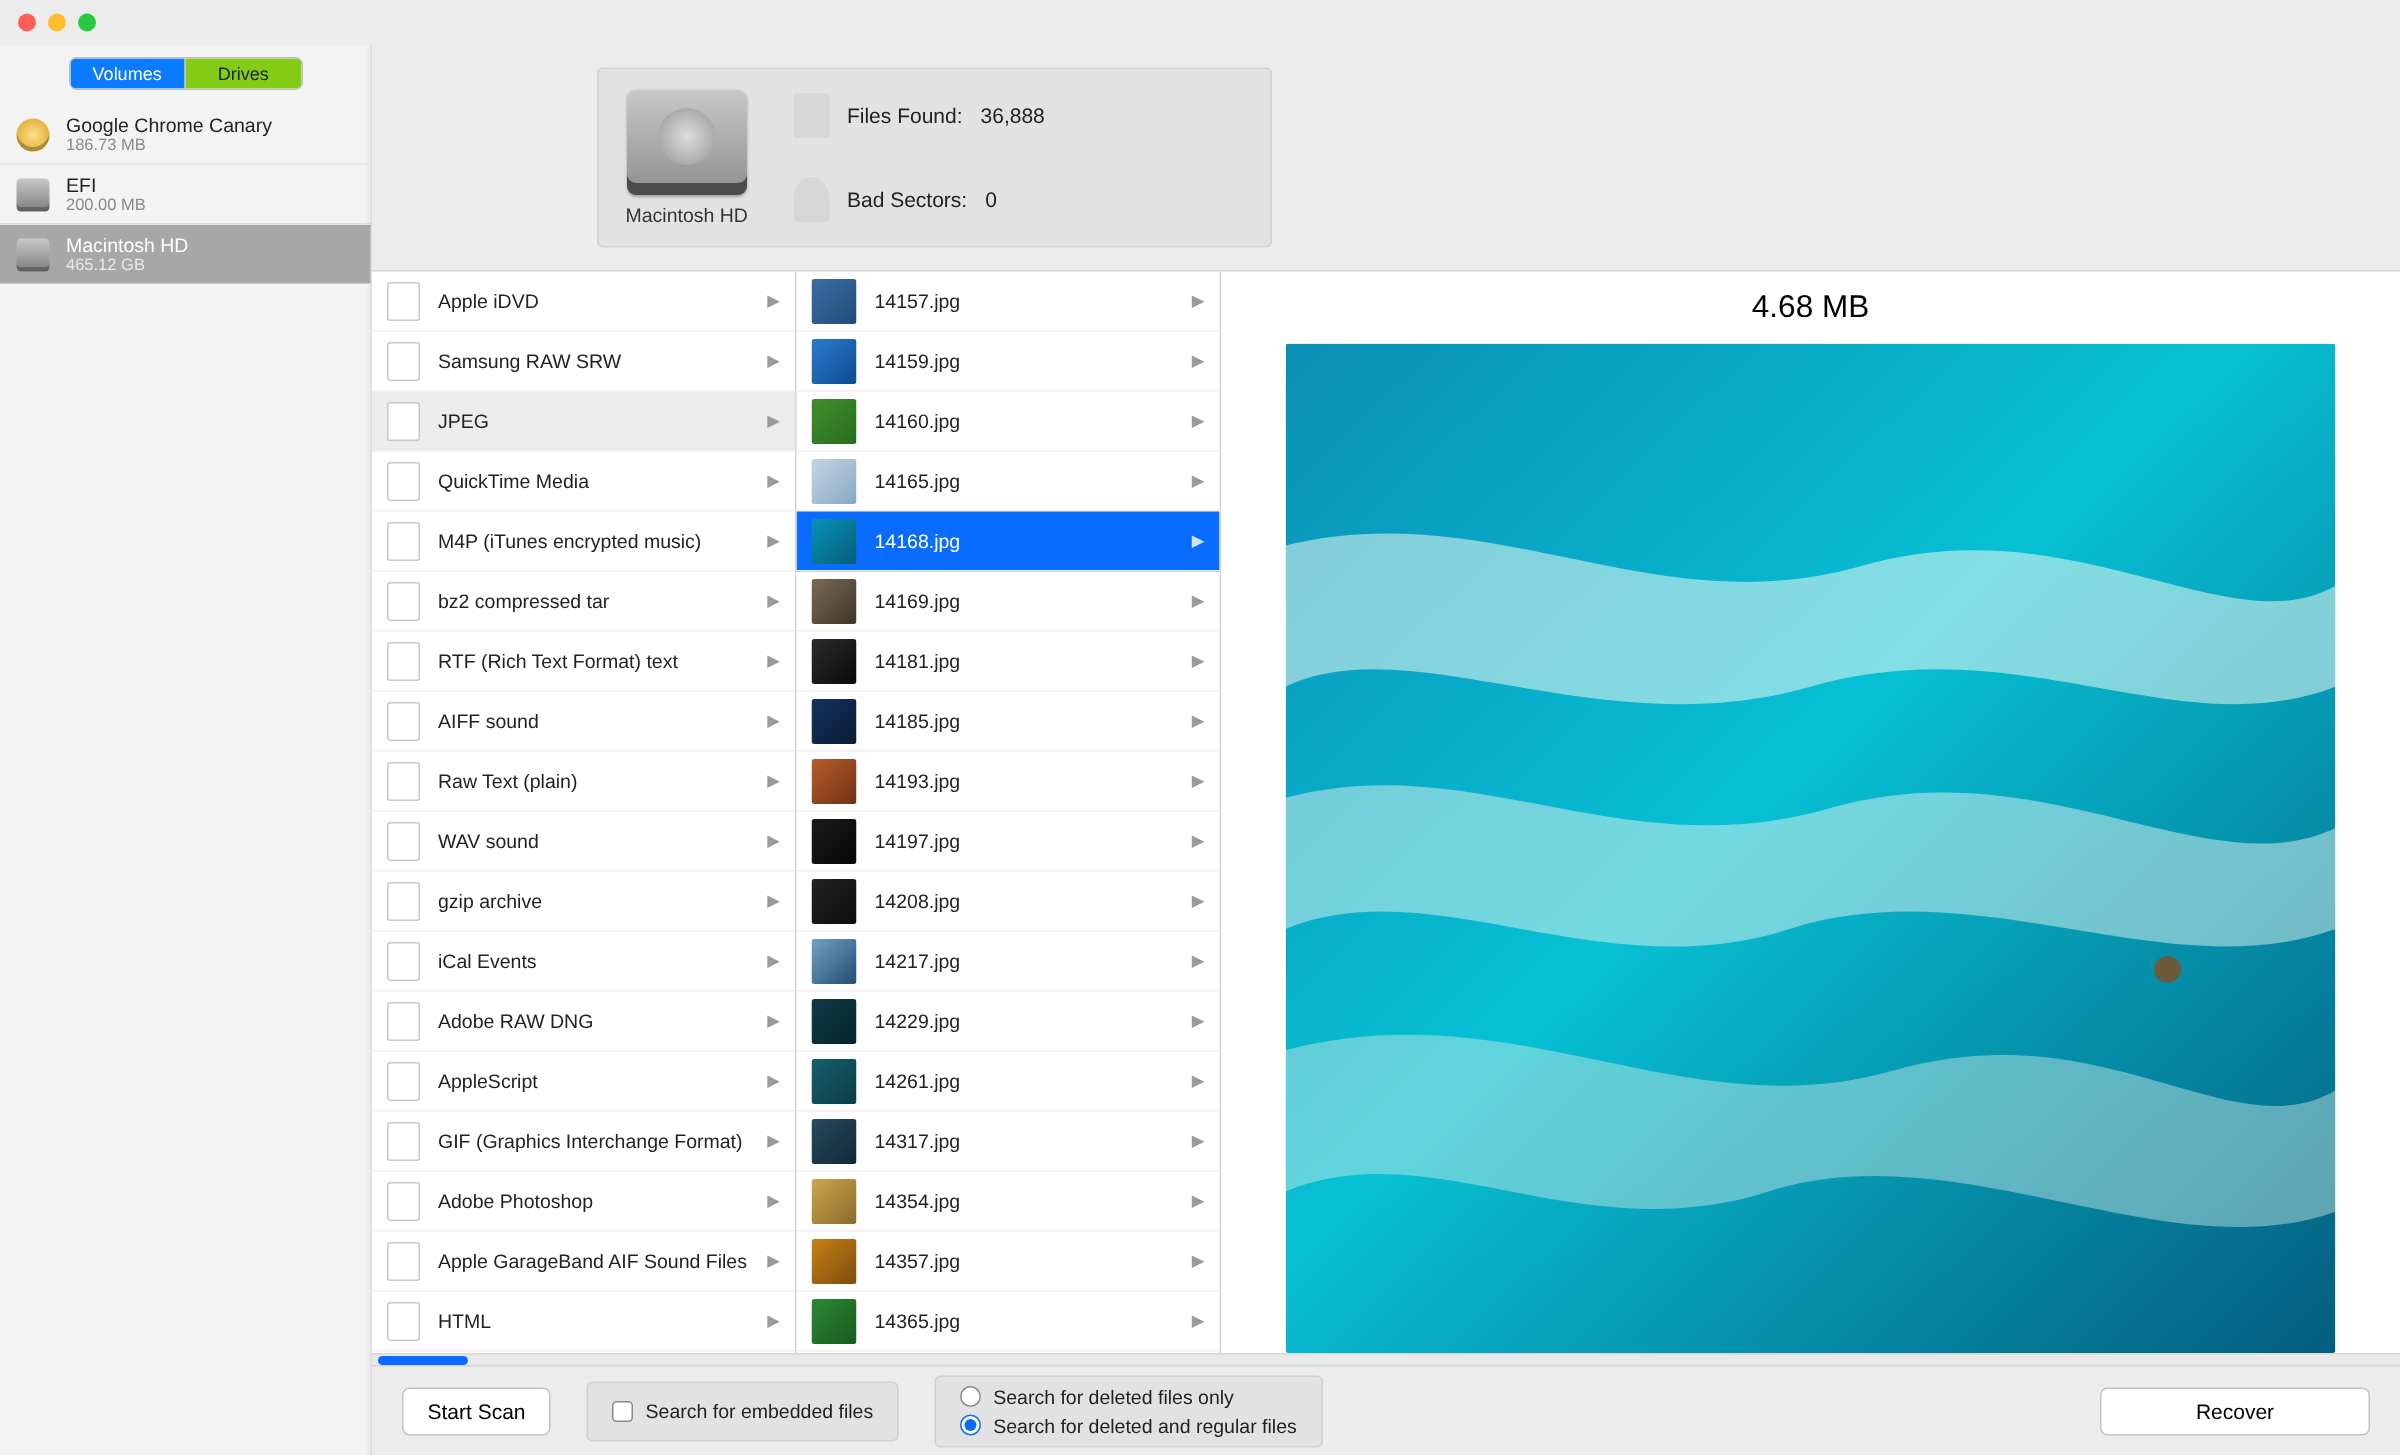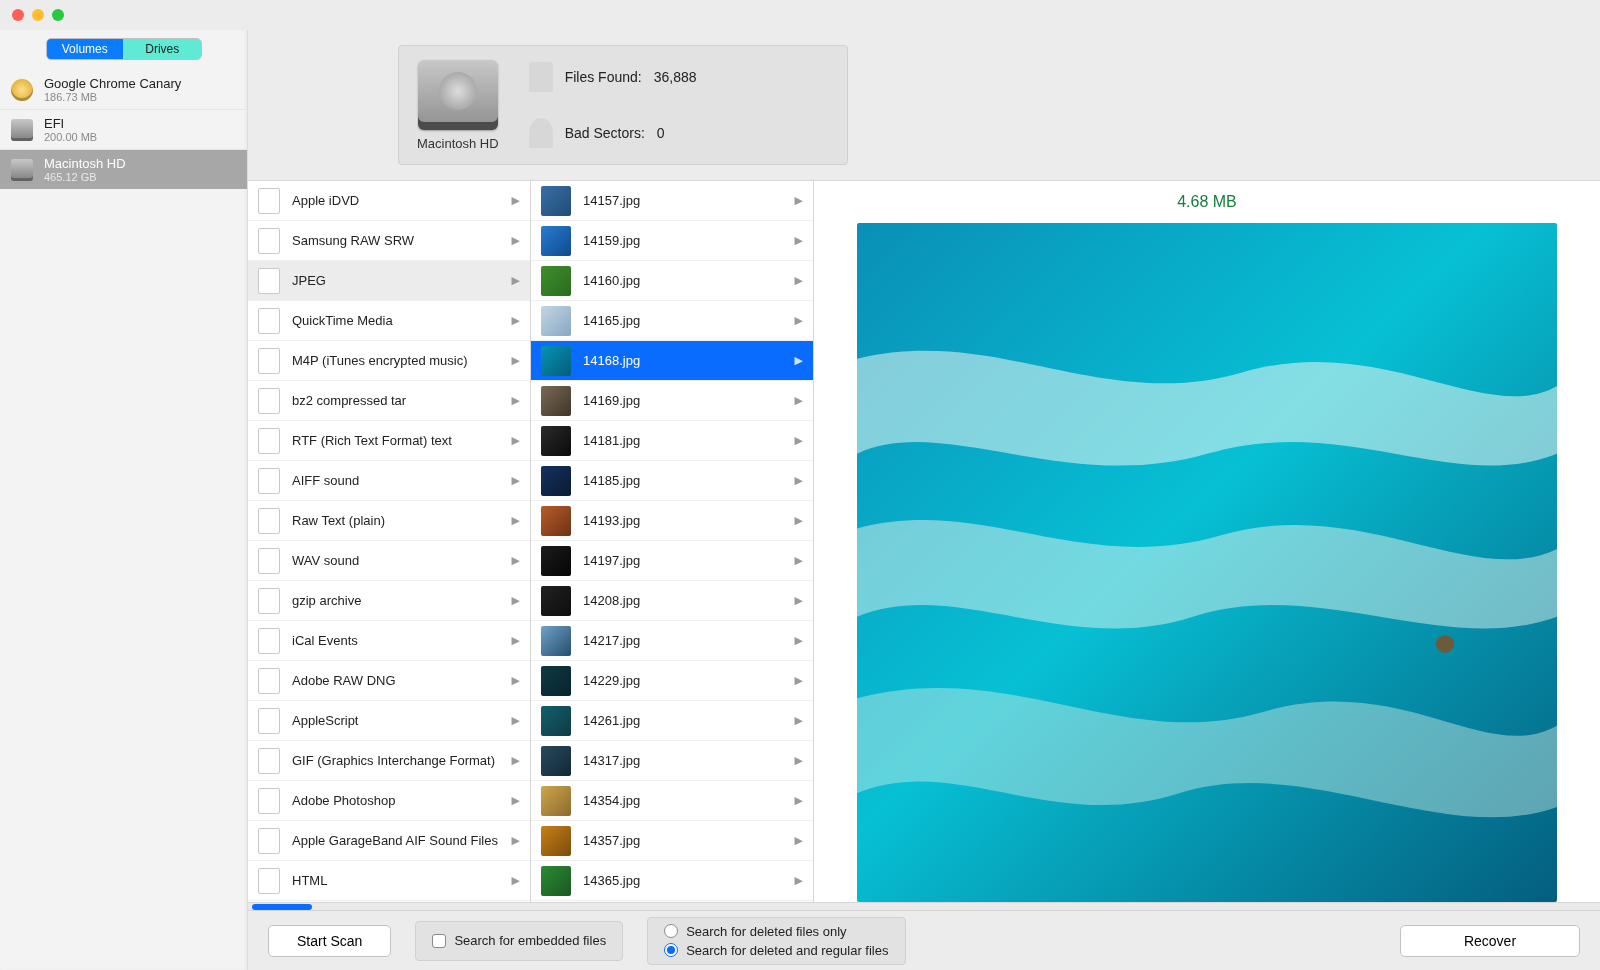--- a/index.html
+++ b/index.html
@@ -7,21 +7,21 @@
 .window{width:1600px;height:970px;background:#ececec;display:flex;flex-direction:column;border-radius:2px;overflow:hidden}
 .titlebar{height:30px;display:flex;align-items:center;padding:0 12px;background:#ececec}
 .traffic{display:flex;gap:8px}
 .tl{width:12px;height:12px;border-radius:50%}
 .tl.red{background:#ff5f56}
 .tl.yellow{background:#ffbd2e}
 .tl.green{background:#27c93f}
 .body{flex:1;display:flex;min-height:0}
 .sidebar{width:248px;background:#f3f3f3;border-right:1px solid #dcdcdc;display:flex;flex-direction:column;box-shadow:inset -2px 0 2px rgba(0,0,0,.03)}
 .segctl{display:flex;margin:8px auto 10px;border:1px solid #c0c0c0;border-radius:5px;overflow:hidden;width:156px;height:22px}
-.seg{flex:1;text-align:center;font-size:12px;line-height:20px;background:#5eead4;cursor:pointer}
+.seg{flex:1;text-align:center;font-size:12px;line-height:20px;background:#84cc16;cursor:pointer}
 .seg.active{background:#0b7bff;color:#fff}
 .seg+ .seg{border-left:1px solid #c0c0c0}
 .vol{display:flex;align-items:center;padding:6px 10px;cursor:pointer;border-top:1px solid #e6e6e6}
 .vol:first-of-type{border-top:none}
 .vol .icon{width:24px;height:24px;margin-right:10px;display:flex;align-items:center;justify-content:center}
 .vol .meta{display:flex;flex-direction:column}
 .vol .name{font-size:13px;color:#222}
 .vol .sub{font-size:11px;color:#8a8a8a}
 .vol.selected{background:#a7a7a7}
 .vol.selected .name{color:#fff}
@@ -44,27 +44,27 @@
 .row{display:flex;align-items:center;height:40px;padding:0 10px;cursor:pointer;border-bottom:1px solid #f0f0f0}
 .row .thumb{width:22px;height:26px;margin-right:12px;display:flex;align-items:center;justify-content:center;flex-shrink:0}
 .row.types .thumb{border:1px solid #c8c8c8;border-radius:2px;background:#fff}
 .row .label{flex:1;font-size:13px;white-space:nowrap;overflow:hidden;text-overflow:ellipsis}
 .row .chev{color:#9a9a9a;font-size:11px;margin-left:6px}
 .row.sel-type{background:#ececec}
 .row.sel-file{background:#0a6cff;color:#fff}
 .row.sel-file .chev{color:#cfe3ff}
 .filerow .thumb{width:30px;height:30px;border-radius:2px;overflow:hidden}
 .thumbimg{width:100%;height:100%}
-.preview-size{font-size:16px;color:#15803d;margin:12px 4px}
+.preview-size{font-size:21px;color:#000000;margin:12px 4px}
 .preview-img{width:700px;height:700px;border-radius:2px;overflow:hidden}
 .preview-img svg{width:100%;height:100%}
 .hscroll{height:8px;background:#e9e9e9;border-top:1px solid #d7d7d7;position:relative}
 .hscroll .knob{position:absolute;left:4px;top:1px;height:6px;width:60px;border-radius:3px;background:#0a6cff}
 .footer{height:60px;display:flex;align-items:center;padding:0 20px;gap:24px;border-top:1px solid #d3d3d3;background:#ececec}
-.btn{height:32px;padding:0 28px;border:1px solid #c3c3c3;border-radius:5px;background:#fff;font-size:14px;cursor:pointer;display:inline-flex;align-items:center;justify-content:center}
+.btn{height:32px;padding:0 16px;border:1px solid #c3c3c3;border-radius:5px;background:#fff;font-size:14px;cursor:pointer;display:inline-flex;align-items:center;justify-content:center}
 .btn.recover{margin-left:auto;width:180px}
 .optbox{background:#e2e2e2;border:1px solid #d0d0d0;border-radius:4px;padding:6px 16px;display:flex;flex-direction:column;gap:4px}
 .optrow{display:flex;align-items:center;gap:8px;font-size:13px}
 .radio{width:14px;height:14px;border:1px solid #8a8a8a;border-radius:50%;background:#fff;display:inline-flex;align-items:center;justify-content:center}
 .radio.on{border-color:#0a6cff}
 .radio.on::after{content:"";width:8px;height:8px;border-radius:50%;background:#0a6cff}
 .check{width:14px;height:14px;border:1px solid #8a8a8a;border-radius:3px;background:#fff}
 svg{display:block}
 </style>
 </head>

